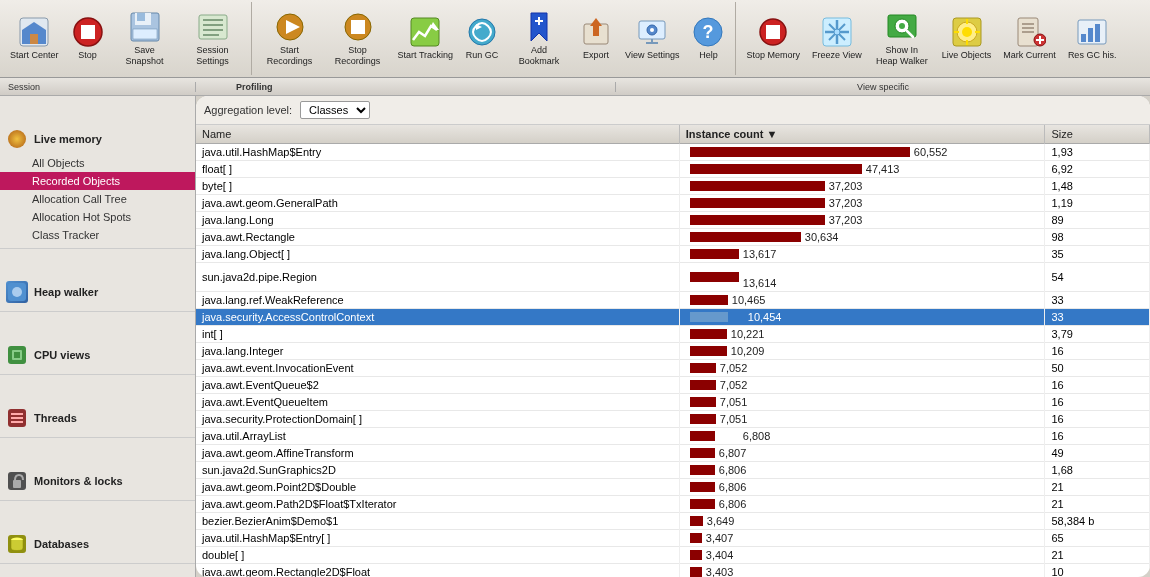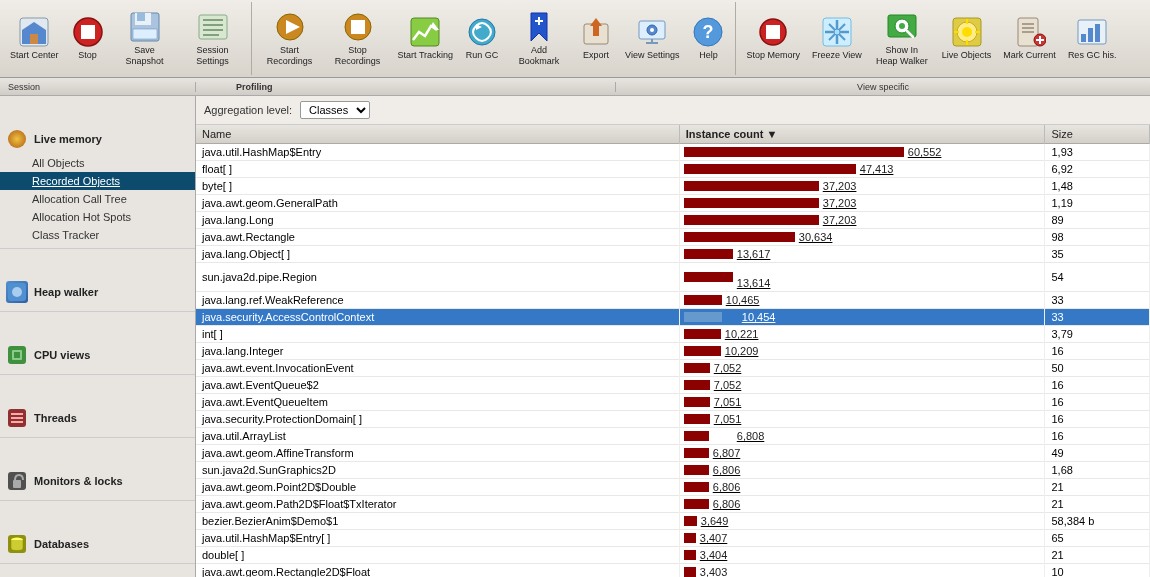--- a/index.html
+++ b/index.html
@@ -104,32 +104,32 @@
       justify-content: center;
       border-radius: 2px;
     }
     .sidebar-item {
       padding: 3px 8px 3px 32px;
       cursor: pointer;
       color: #333;
       font-size: 11px;
     }
     .sidebar-item.active {
-      background: #0c4a6e;
+      background: #be185d;
       color: white;
-      text-decoration: underline;
     }
 
     
     #content {
       flex: 1;
       background: white;
       overflow: hidden;
       display: flex;
       flex-direction: column;
+      border-radius: 12px;
     }
 
     .aggregation-bar {
       display: flex;
       align-items: center;
       padding: 5px 8px;
       background: #f0ede8;
       border-bottom: 1px solid #ccc;
       gap: 8px;
     }
@@ -180,22 +180,21 @@
       background: #3478c6;
       color: white;
     }
     tbody td {
       padding: 2px 6px;
       border-right: 1px solid #eee;
       white-space: nowrap;
     }
     .bar-cell {
       position: relative;
-      padding: 2px 4px;
-      text-decoration: underline;
+      padding: 2px 10px;
     }
     .bar-inner {
       display: flex;
       align-items: center;
       gap: 4px;
     }
     .bar-visual {
       height: 10px;
       background: #8b0000;
       display: inline-block;

